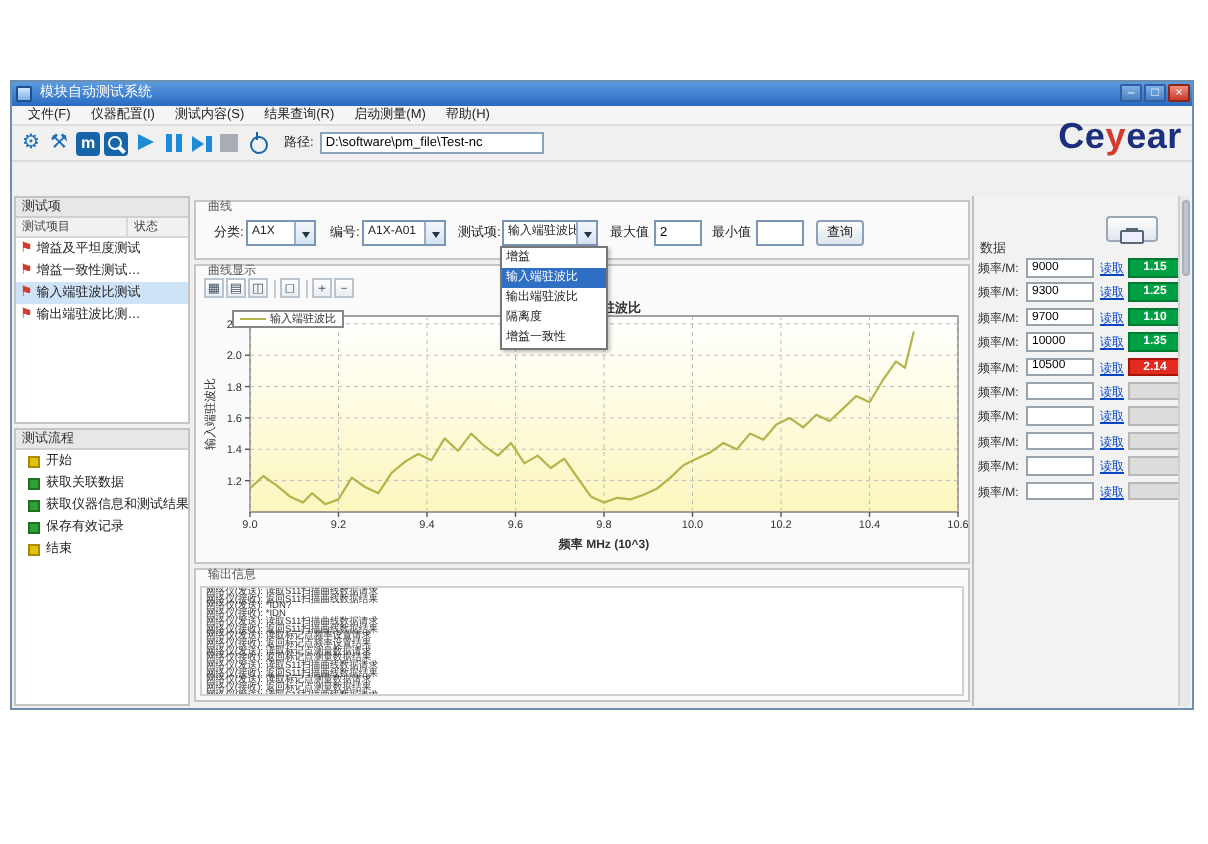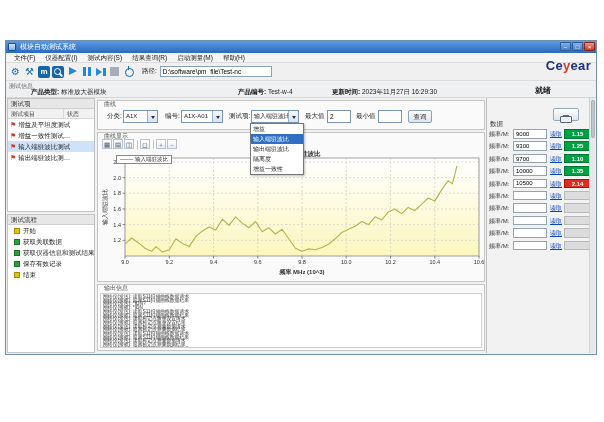--- a/index.html
+++ b/index.html
@@ -32,21 +32,21 @@
   .t-pause::before{content:'';position:absolute;left:3px;top:2px;width:3px;height:9px;background:#1e8bd8}
   .t-pause::after{content:'';position:absolute;left:8px;top:2px;width:3px;height:9px;background:#1e8bd8}
   .t-step::before{content:'';position:absolute;left:2px;top:2.5px;border-left:6px solid #1e8bd8;border-top:4px solid transparent;border-bottom:4px solid transparent}
   .t-step::after{content:'';position:absolute;left:9px;top:2.5px;width:2.5px;height:8px;background:#1e8bd8}
   .t-stop::before{content:'';position:absolute;left:2px;top:2px;width:9px;height:9px;background:#a8adb5}
   .t-power::before{content:'';position:absolute;left:2.5px;top:3px;width:7px;height:7px;border:1.5px solid #1565a8;border-radius:50%}
   .t-power::after{content:'';position:absolute;left:5.7px;top:1px;width:1.6px;height:4px;background:#1565a8}
   .path-label{font-size:6.5px;margin:0 3px 0 6px;white-space:nowrap}
   .path-input{width:112px;height:11px;font-size:6.5px;border:1px solid #8ba2b8;padding:0 2px;background:#fff;
     font-family:"Liberation Sans",sans-serif}
-  .brand{position:absolute;right:5px;top:17px;font-size:13px;font-weight:bold;color:#1b2f7d;letter-spacing:.3px}
+  .brand{position:absolute;right:5px;top:17px;font-size:18px;font-weight:bold;color:#1b2f7d;letter-spacing:.3px}
   .brand .red{color:#d43a2a}
   
   .infostrip{position:absolute;top:40px;left:0;right:0;height:17px;background:#eef0f2;border-bottom:1px solid #d5d8db}
   .info-title{position:absolute;left:3px;top:1px;font-size:6px;color:#666}
   .info-field{position:absolute;top:7px;font-size:6.5px;white-space:nowrap}
   .info-field b{font-weight:bold}
   .f1{left:25px}.f2{left:232px}.f3{left:326px}
   .ready{position:absolute;right:45px;top:4px;font-size:8px;font-weight:bold;color:#222}
   
   .sidebar{position:absolute;left:1px;top:57px;width:88px;bottom:1px}
@@ -151,27 +151,20 @@
     <span class="ti t-pause"></span>
     <span class="ti t-step"></span>
     <span class="ti t-stop"></span>
     <span class="ti t-power"></span>
     <span class="path-label">路径:</span>
     <input class="path-input" value="D:\software\pm_file\Test-nc" style="">
   </div>
 
   <div class="brand"><span>Ce</span><span class="red">y</span><span>ear</span></div>
 
-  <div class="infostrip">
-    <span class="info-title">测试信息</span>
-    <span class="info-field f1"><b>产品类型:</b> <span>标准放大器模块</span></span>
-    <span class="info-field f2"><b>产品编号:</b> <span>Test-w-4</span></span>
-    <span class="info-field f3"><b>更新时间:</b> <span>2023年11月27日 16:29:30</span></span>
-    <span class="ready">就绪</span>
-  </div>
 
   <div class="sidebar">
     <div class="spanel sp1">
       <div class="sp-header">测试项</div>
       <div class="colhead">
         <span class="c1">测试项目</span>
         <span class="c2">状态</span>
       </div>
       <div>
           <div class="s-item">

